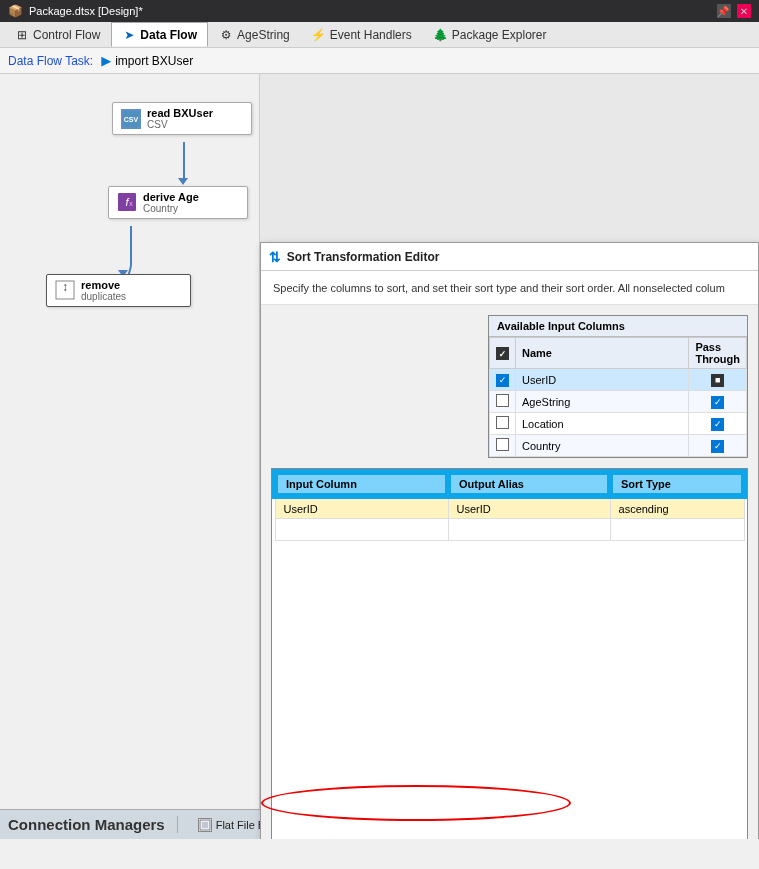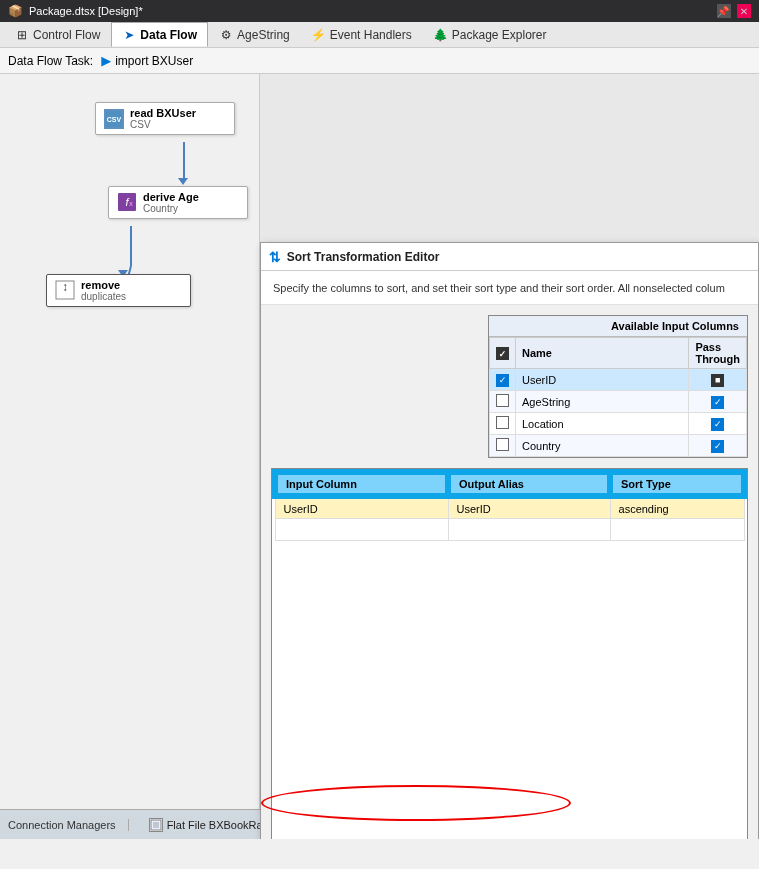--- a/index.html
+++ b/index.html
@@ -73,21 +73,21 @@
     .task-bar {
       background: #f5f5f5;
       border-bottom: 1px solid #ccc;
       height: 26px;
       display: flex;
       align-items: center;
       padding: 0 8px;
       gap: 8px;
       font-size: 12px;
     }
-    .task-bar-label { color: #000000; }
+    .task-bar-label { color: #1d4ed8; }
     .task-bar-value {
       display: flex; align-items: center; gap: 4px;
       color: #000;
       font-size: 12px;
     }
 
     
     .canvas-area {
       position: relative;
       background: #e8e8e8;
@@ -249,22 +249,22 @@
       width: 100%;
       height: 30px;
       background: #d0d8e0;
       border-top: 1px solid #aaa;
       display: flex;
       align-items: center;
       padding: 0 8px;
       gap: 0;
     }
     .conn-label {
-      font-size: 11px;
-      font-weight: normal;
+      font-size: 15px;
+      font-weight: bold;
       color: #333;
       margin-right: 12px;
       padding-right: 12px;
       border-right: 1px solid #aaa;
     }
     .conn-item {
       display: flex;
       align-items: center;
       gap: 4px;
       padding: 2px 8px;
@@ -330,21 +330,21 @@
   <div class="task-bar-value">
     <span style="color:#0078d7; font-size:13px;">▶</span>
     <span>import BXUser</span>
   </div>
 </div>
 
 <div class="canvas-area">
 
   <div class="designer-canvas">
 
-    <div class="flow-node" style="left:95px; top:28px; min-width:140px;">
+    <div class="flow-node" style="left:112px; top:28px; min-width:140px;">
       <div class="node-icon-csv">
         <svg width="18" height="18" viewBox="0 0 18 18">
           <rect x="1" y="1" width="16" height="16" fill="#5090c0" rx="1"></rect>
           <text x="9" y="12" text-anchor="middle" fill="white" font-size="7" font-weight="bold">CSV</text>
         </svg>
       </div>
       <div class="flow-node-text">
         <span class="flow-node-title">read BXUser</span>
         <span class="flow-node-sub">CSV</span>
       </div>
@@ -394,21 +394,21 @@
     </div>
 
     <div class="dialog-desc">
       <span>Specify the columns to sort, and set their sort type and their sort order. All nonselected colum</span>
     </div>
 
     <div style="flex:1; display:flex; flex-direction:column; overflow:hidden; padding:10px;">
 
       <div style="display:flex; justify-content:flex-end; margin-bottom:10px;">
         <div style="border:1px solid #888; background:white; width:260px;">
-          <div class="table-header-title" style="padding:4px 8px; font-weight:bold; background:#e8eef8; border-bottom:1px solid #bbb;text-align:right;">Available Input Columns</div>
+          <div class="table-header-title" style="padding:4px 8px; font-weight:bold; background:#e8eef8; border-bottom:1px solid #bbb;">Available Input Columns</div>
           <table class="col-table">
             <thead>
               <tr>
                 <th class="checkbox-cell">
                   <div class="cb checked-dark">✓</div>
                 </th>
                 <th>Name</th>
                 <th>Pass Through</th>
               </tr>
             </thead>

